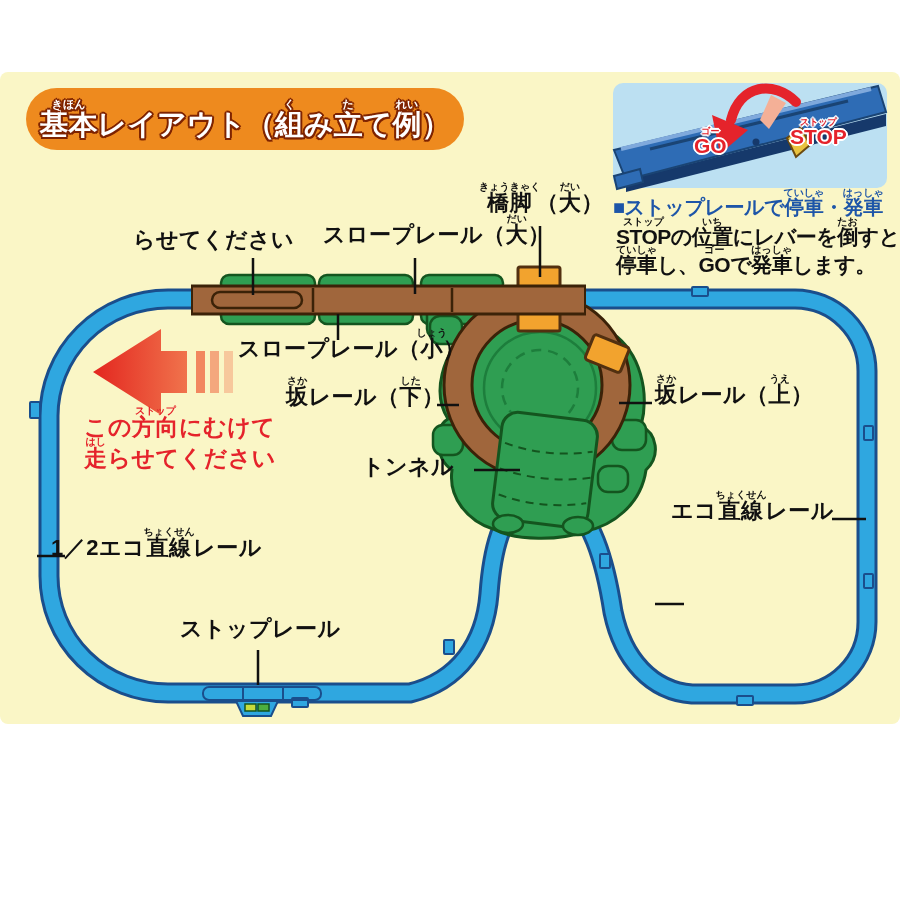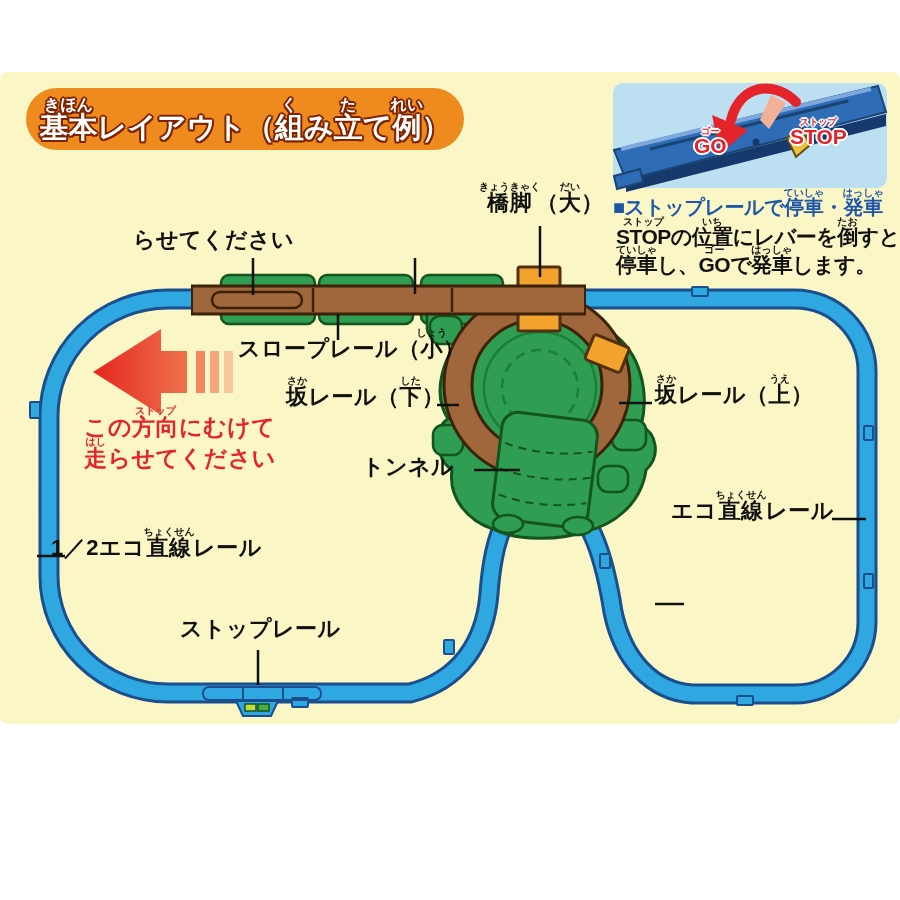--- a/index.html
+++ b/index.html
@@ -17,21 +17,21 @@
   rt{font-size:10px;font-weight:bold;letter-spacing:0;}
   .lbl-red{color:#E5232B;font-size:23px;}
   .banner{
     position:absolute;left:26px;top:88px;width:438px;height:62px;
     background:#EE8A1E;border-radius:31px;display:flex;align-items:center;
     justify-content:center;color:#fff;font-size:29px;font-weight:bold;z-index:5;
     white-space:nowrap;line-height:1;
     text-shadow:2px 0 0 #7E2300,-2px 0 0 #7E2300,0 2px 0 #7E2300,0 -2px 0 #7E2300,
       1.5px 1.5px 0 #7E2300,-1.5px 1.5px 0 #7E2300,1.5px -1.5px 0 #7E2300,-1.5px -1.5px 0 #7E2300;
   }
-  .banner rt{font-size:16px;}
+  .banner rt{font-size:11px;}
   .heading-blue{
     position:absolute;color:#1D55A8;font-size:20px;font-weight:bold;
     white-space:nowrap;line-height:1.05;letter-spacing:-0.5px;z-index:5;
   }
   .body-black{
     position:absolute;color:#111;font-size:21px;font-weight:bold;
     white-space:nowrap;line-height:1.05;letter-spacing:-0.5px;z-index:5;
   }
   .stopgo{
     position:absolute;color:#E5232B;font-weight:bold;font-size:21px;line-height:1;
@@ -178,20 +178,21 @@
     <path d="M 796,102 C 774,80 740,84 731,120" fill="none" stroke="#E5232B" stroke-width="10" stroke-linecap="round"></path>
     <polygon points="712,115 748,130 720,154" fill="#E5232B"></polygon>
   </g>
 </svg>
 
 <div class="banner">
   <span><ruby>基本<rt>きほん</rt></ruby><span>レイアウト（</span><ruby>組<rt>く</rt></ruby><span>み</span><ruby>立<rt>た</rt></ruby><span>て</span><ruby>例<rt>れい</rt></ruby><span>）</span></span>
 </div>
 
 <div class="lbl" style="left:133px;top:228px;"><span>らせてください</span></div>
+<div class="lbl" style="left:323px;top:214px;"><span>スロープレール（</span><ruby>大<rt>だい</rt></ruby><span>）</span></div>
 <div class="lbl" style="left:479px;top:182px;"><ruby>橋脚<rt>きょうきゃく</rt></ruby><span>（</span><ruby>大<rt>だい</rt></ruby><span>）</span></div>
 <div class="lbl" style="left:238px;top:328px;"><span>スロープレール（</span><ruby>小<rt>しょう</rt></ruby><span>）</span></div>
 <div class="lbl" style="left:286px;top:376px;"><ruby>坂<rt>さか</rt></ruby><span>レール（</span><ruby>下<rt>した</rt></ruby><span>）</span></div>
 <div class="lbl" style="left:655px;top:374px;"><ruby>坂<rt>さか</rt></ruby><span>レール（</span><ruby>上<rt>うえ</rt></ruby><span>）</span></div>
 <div class="lbl" style="left:362px;top:455px;"><span>トンネル</span></div>
 <div class="lbl" style="left:671px;top:490px;"><span>エコ</span><ruby>直線<rt>ちょくせん</rt></ruby><span>レール</span></div>
 <div class="lbl" style="left:51px;top:527px;"><span>1／2エコ</span><ruby>直線<rt>ちょくせん</rt></ruby><span>レール</span></div>
 <div class="lbl" style="left:180px;top:617px;"><span>ストップレール</span></div>
 
 <div class="lbl lbl-red" style="left:84px;top:406px;"><span>この</span><ruby>方向<rt>ストップ</rt></ruby><span>にむけて</span></div>

